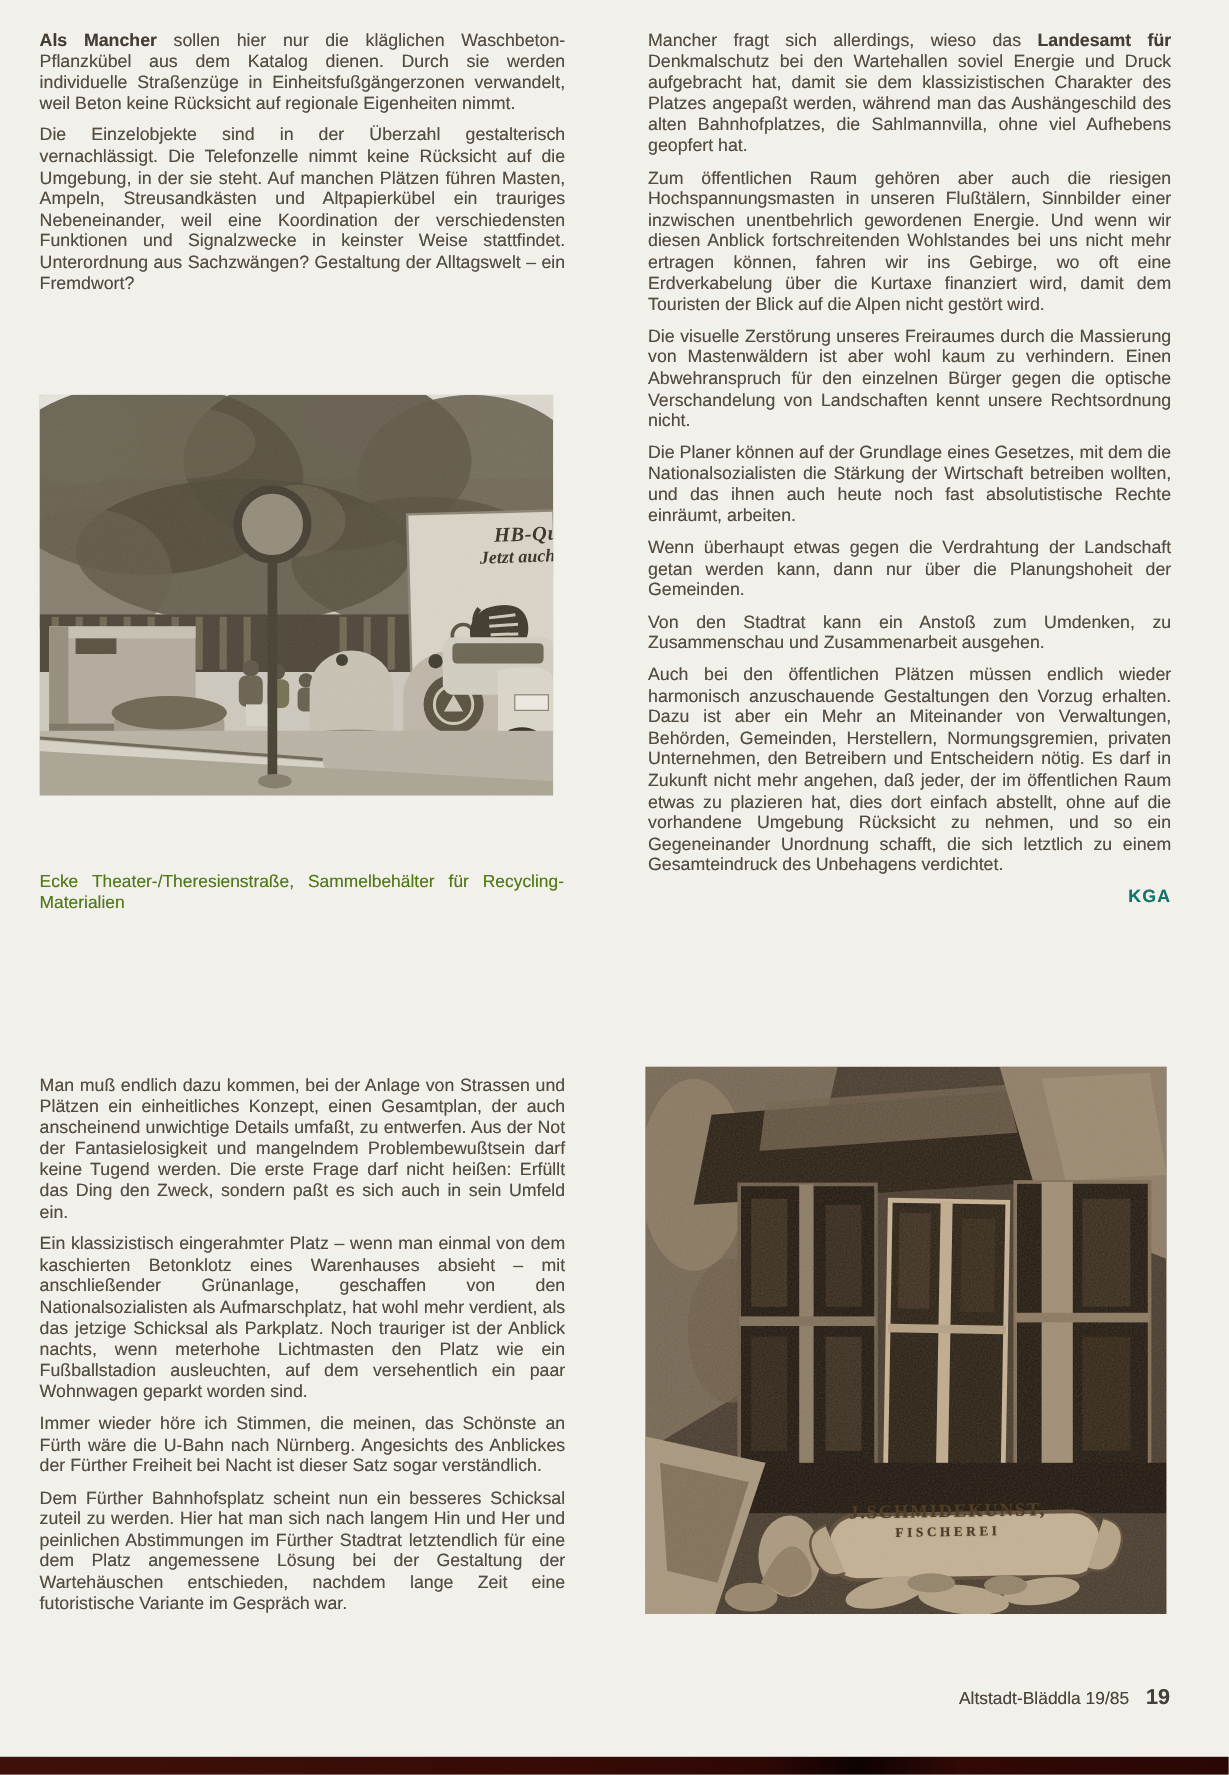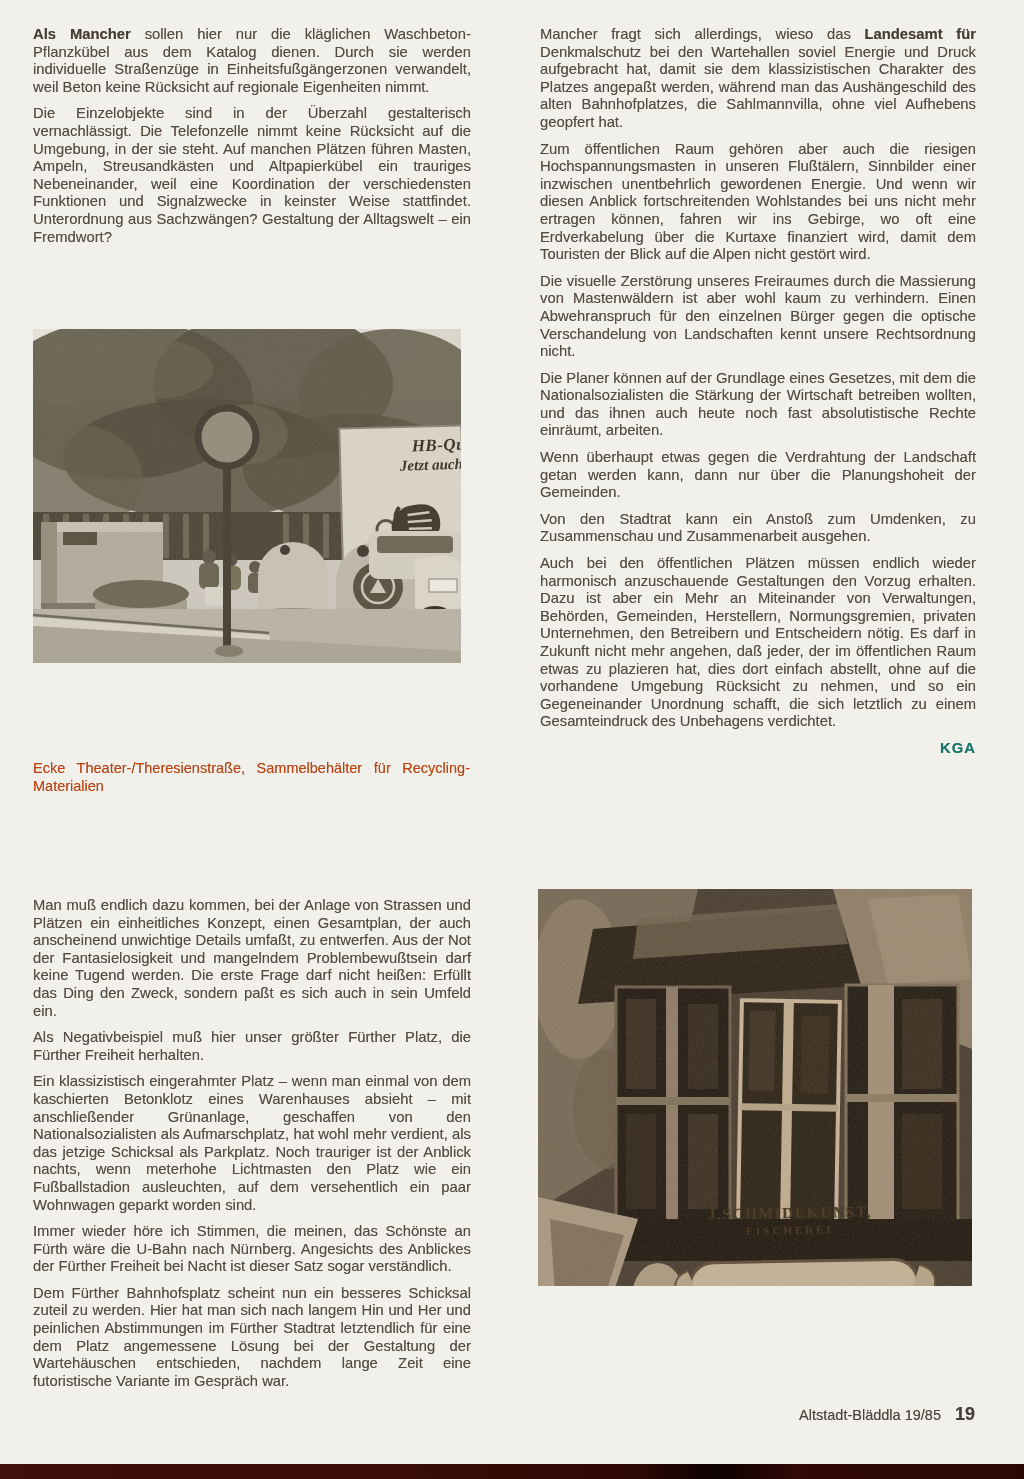--- a/index.html
+++ b/index.html
@@ -15,22 +15,22 @@
     text-align:justify;
     text-shadow:0 0 0.4px rgba(84,76,65,0.55);
   }
   .textblock p{margin:0 0 9px 0;}
   .lead{font-weight:bold;color:#453d33;}
   b{color:#453d33;}
   .signature{display:block;text-align:right;font-weight:bold;letter-spacing:1px;margin-top:2px;color:#0f766e;}
   figure{margin:0;padding:0;position:absolute;overflow:hidden;background:#cbc6bb;}
   figure svg{display:block;}
   .caption{
-    position:absolute;color:#c2410c;font-size:14.5px;line-height:18px;
-    text-align:justify;text-shadow:0 0 0.4px rgba(90,82,69,0.5);margin-top:33px;
+    position:absolute;color:#4d7c0f;font-size:14.5px;line-height:18px;
+    text-align:justify;text-shadow:0 0 0.4px rgba(90,82,69,0.5);
   }
   .billboard-text{
     position:absolute;right:-8px;top:32%;width:34%;
     text-align:right;transform:rotate(-2deg);
     font-family:"Liberation Serif", serif;font-style:italic;font-weight:bold;
     color:#3f382c;line-height:1.25;
   }
   .billboard-line1{font-size:17px;letter-spacing:0.5px;display:block;padding-right:2px;}
   .billboard-line2{font-size:15px;display:block;padding-right:6px;}
   .facade-sign-text{
@@ -180,38 +180,37 @@
   <div class="billboard-text">
     <span class="billboard-line1">HB-Qu</span>
     <span class="billboard-line2">Jetzt auch</span>
   </div>
 </figure>
 
 <div class="caption" style="left:33px;top:726px;width:437px;">Ecke Theater-/Theresienstraße, Sammelbehälter für Recycling-Materialien</div>
 
 <div class="textblock" style="left:33px;top:897px;width:438px;">
   <p><span>Man muß endlich dazu kommen, bei der Anlage von Strassen und Plätzen ein einheitliches Konzept, einen Gesamtplan, der auch anscheinend unwichtige Details umfaßt, zu entwerfen. Aus der Not der Fantasielosigkeit und mangelndem Problembewußtsein darf keine Tugend werden. Die erste Frage darf nicht heißen: Erfüllt das Ding den Zweck, sondern paßt es sich auch in sein Umfeld ein.</span></p>
-  <p><span>Als Negativbeispiel muß hier unser größter Fürther Platz, die Fürther Freiheit herhalten.</span></p>
   <p><span>Ein klassizistisch eingerahmter Platz – wenn man einmal von dem kaschierten Betonklotz eines Warenhauses absieht – mit anschließender Grünanlage, geschaffen von den Nationalsozialisten als Aufmarschplatz, hat wohl mehr verdient, als das jetzige Schicksal als Parkplatz. Noch trauriger ist der Anblick nachts, wenn meterhohe Lichtmasten den Platz wie ein Fußballstadion ausleuchten, auf dem versehentlich ein paar Wohnwagen geparkt worden sind.</span></p>
   <p><span>Immer wieder höre ich Stimmen, die meinen, das Schönste an Fürth wäre die U-Bahn nach Nürnberg. Angesichts des Anblickes der Fürther Freiheit bei Nacht ist dieser Satz sogar verständlich.</span></p>
   <p><span>Dem Fürther Bahnhofsplatz scheint nun ein besseres Schicksal zuteil zu werden. Hier hat man sich nach langem Hin und Her und peinlichen Abstimmungen im Fürther Stadtrat letztendlich für eine dem Platz angemessene Lösung bei der Gestaltung der Wartehäuschen entschieden, nachdem lange Zeit eine futoristische Variante im Gespräch war.</span></p>
 </div>
 
 <div class="textblock" style="left:540px;top:26px;width:436px;">
   <p><span>Mancher fragt sich allerdings, wieso das </span><b>Landesamt für</b><span> Denkmalschutz bei den Wartehallen soviel Energie und Druck aufgebracht hat, damit sie dem klassizistischen Charakter des Platzes angepaßt werden, während man das Aushängeschild des alten Bahnhofplatzes, die Sahlmannvilla, ohne viel Aufhebens geopfert hat.</span></p>
   <p><span>Zum öffentlichen Raum gehören aber auch die riesigen Hochspannungsmasten in unseren Flußtälern, Sinnbilder einer inzwischen unentbehrlich gewordenen Energie. Und wenn wir diesen Anblick fortschreitenden Wohlstandes bei uns nicht mehr ertragen können, fahren wir ins Gebirge, wo oft eine Erdverkabelung über die Kurtaxe finanziert wird, damit dem Touristen der Blick auf die Alpen nicht gestört wird.</span></p>
   <p><span>Die visuelle Zerstörung unseres Freiraumes durch die Massierung von Mastenwäldern ist aber wohl kaum zu verhindern. Einen Abwehranspruch für den einzelnen Bürger gegen die optische Verschandelung von Landschaften kennt unsere Rechtsordnung nicht.</span></p>
   <p><span>Die Planer können auf der Grundlage eines Gesetzes, mit dem die Nationalsozialisten die Stärkung der Wirtschaft betreiben wollten, und das ihnen auch heute noch fast absolutistische Rechte einräumt, arbeiten.</span></p>
   <p><span>Wenn überhaupt etwas gegen die Verdrahtung der Landschaft getan werden kann, dann nur über die Planungshoheit der Gemeinden.</span></p>
   <p><span>Von den Stadtrat kann ein Anstoß zum Umdenken, zu Zusammenschau und Zusammenarbeit ausgehen.</span></p>
   <p><span>Auch bei den öffentlichen Plätzen müssen endlich wieder harmonisch anzuschauende Gestaltungen den Vorzug erhalten. Dazu ist aber ein Mehr an Miteinander von Verwaltungen, Behörden, Gemeinden, Herstellern, Normungsgremien, privaten Unternehmen, den Betreibern und Entscheidern nötig. Es darf in Zukunft nicht mehr angehen, daß jeder, der im öffentlichen Raum etwas zu plazieren hat, dies dort einfach abstellt, ohne auf die vorhandene Umgebung Rücksicht zu nehmen, und so ein Gegeneinander Unordnung schafft, die sich letztlich zu einem Gesamteindruck des Unbehagens verdichtet.</span></p>
   <span class="signature">KGA</span>
 </div>
 
-<figure style="left:538px;top:889px;width:434px;height:397px;background:#4a3d32;">
+<figure style="left:538px;top:889px;width:434px;height:456px;background:#4a3d32;">
   <svg width="434" height="456" viewBox="0 0 434 456">
     <defs>
       <filter id="grain2" x="0" y="0" width="100%" height="100%">
         <feTurbulence type="fractalNoise" baseFrequency="0.7" numOctaves="2" result="n"></feTurbulence>
         <feColorMatrix in="n" type="matrix" values="0 0 0 0 0.55  0 0 0 0 0.48  0 0 0 0 0.38  0 0 0 0.2 0"></feColorMatrix>
       </filter>
     </defs>
     <rect x="0" y="0" width="434" height="456" fill="#463a2e"></rect>
 
     <g>

